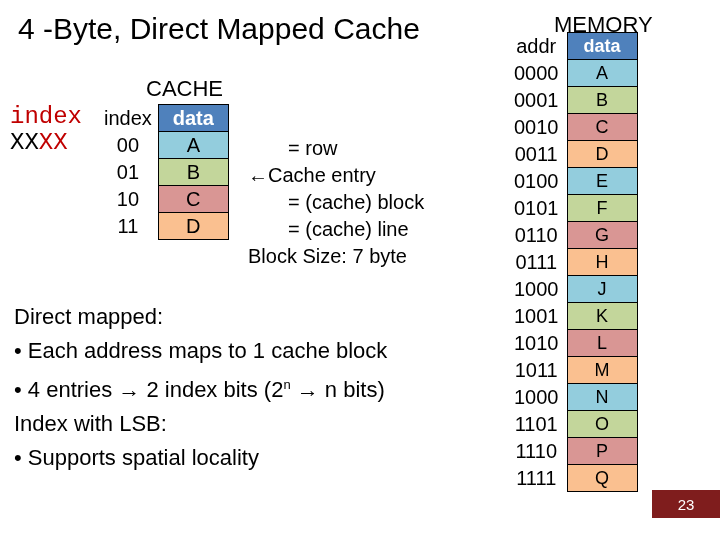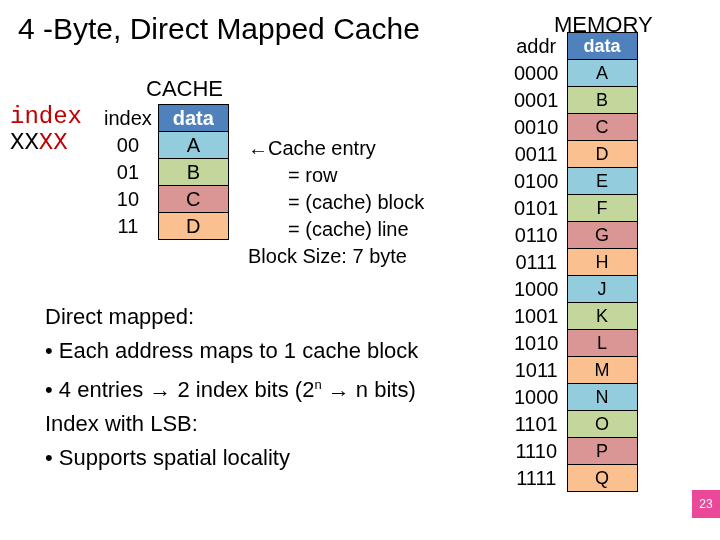--- a/index.html
+++ b/index.html
@@ -19,23 +19,23 @@
   .cachetbl { position:absolute; top:104px; left:98px; border-collapse:collapse; font-size:20px; }
   .cachetbl td { text-align:center; padding:0 6px; height:27px; }
   .c-hdr-idx { text-align:right; }
   .c-hdr-data { font-weight:bold; background:#4f81bc; color:#fff; border:1px solid #000; width:70px; }
   .c-idx { text-align:right; padding-right:10px; }
   .c-data { border:1px solid #000; width:70px; }
   .index-label { position:absolute; top:104px; left:10px; font-family:"Courier New",monospace; font-size:24px; line-height:26px; }
   .index-label .red { color:#c00000; display:block; }
   .index-label .bits .black { color:#000; } .index-label .bits .red2 { color:#c00000; }
   .cache-notes { position:absolute; top:135px; left:248px; font-size:20px; line-height:27px; }
-  .bodytext { position:absolute; top:300px; left:14px; font-size:22px; line-height:34px;margin-left:31px; }
+  .bodytext { position:absolute; top:300px; left:14px; font-size:22px; line-height:34px; }
   .bodytext .hdr { font-weight:400; }
-  .pagenum { position:absolute; right:0; bottom:22px; width:28px; height:28px; background:#ec4899; color:#fff; font-size:12px; display:flex; align-items:center; justify-content:center; }
+  .pagenum { position:absolute; right:0; bottom:22px; width:68px; height:28px; background:#7f1d1d; color:#fff; font-size:15px; display:flex; align-items:center; justify-content:center; }
   sup{font-size:13px;}
 </style>
 </head>
 <body>
 
 <div class="slide">
   <div class="title">4 -Byte, Direct Mapped Cache</div>
 
   <div class="memory-label">MEMORY</div>
 
@@ -142,22 +142,22 @@
         </tr>
       </tbody>
   </table>
 
   <div class="index-label">
     <span class="red">index</span>
     <span class="bits"><span class="black">XX</span><span class="red2">XX</span></span>
   </div>
 
   <div class="cache-notes">
+    <div style="padding-left:40px">= row</div>
     <div>←Cache entry</div>
-    <div style="padding-left:40px">= row</div>
     <div style="padding-left:40px">= (cache) block</div>
     <div style="padding-left:40px">= (cache) line</div>
     <div>Block Size: 7 byte</div>
   </div>
 
   <div class="bodytext">
     <div class="hdr">Direct mapped:</div>
     <div>•  Each address maps to 1 cache block</div>
     <div><span>•  4 entries → 2 index bits (2</span><sup>n</sup><span> → n bits)</span></div>
     <div class="hdr">Index with LSB:</div>

